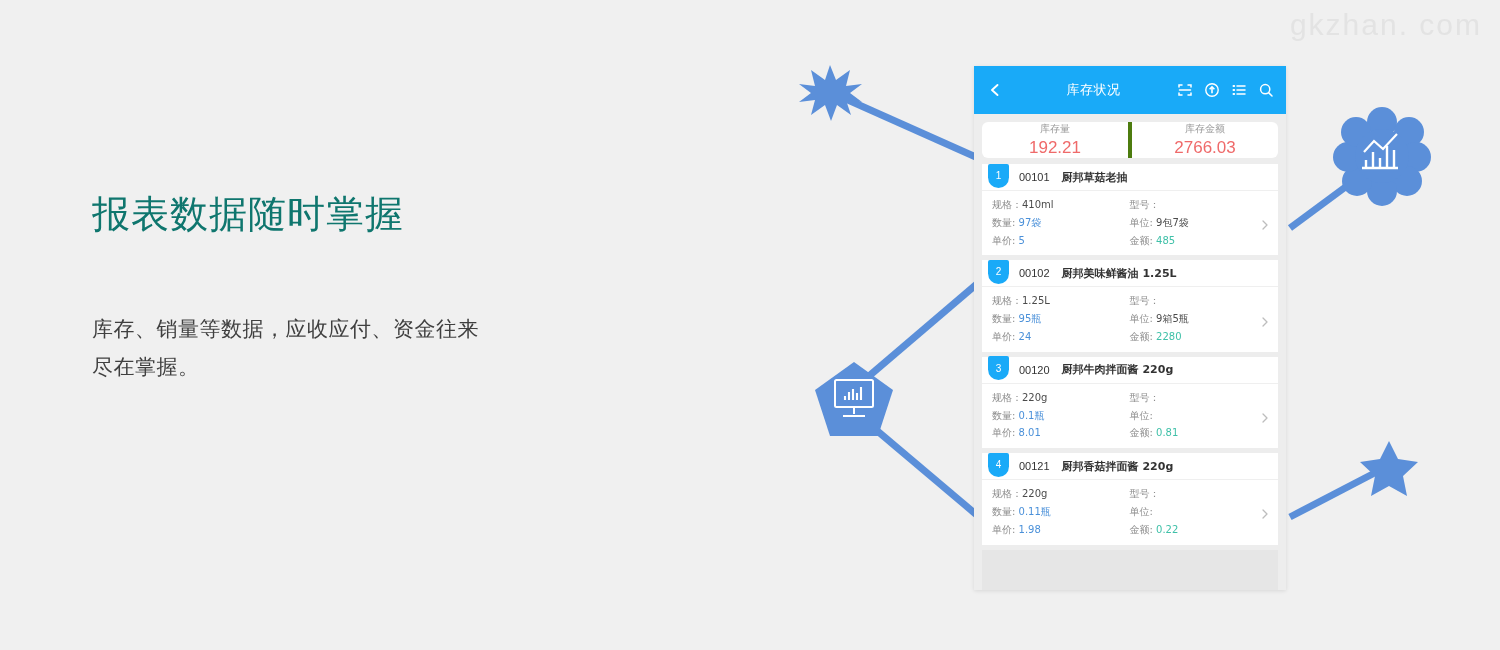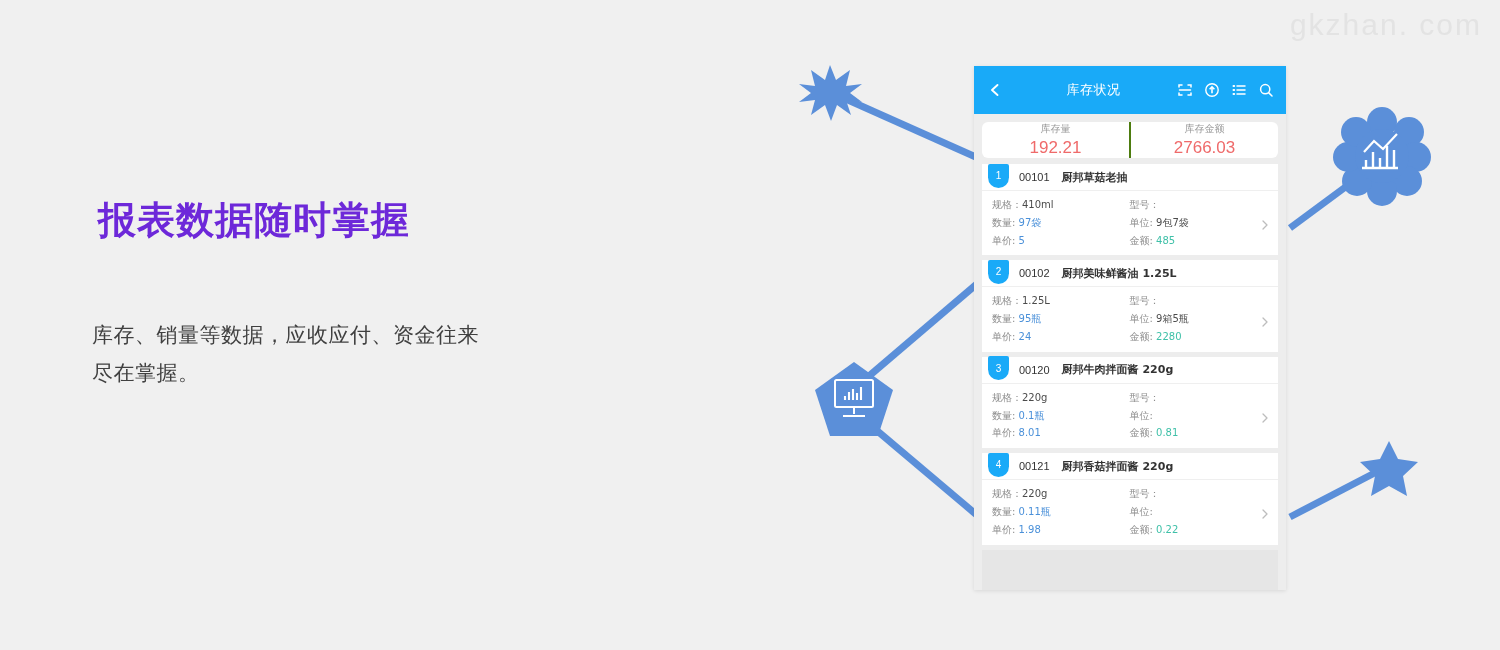--- a/index.html
+++ b/index.html
@@ -15,22 +15,22 @@
   .watermark{
     position:absolute;top:8px;right:18px;
     font-size:30px;letter-spacing:2px;
     color:#e3e3e3;font-family:"Liberation Sans",sans-serif;
     user-select:none;
   }
 
   
   .copy{position:absolute;left:92px;top:192px;width:520px;}
   .headline{
-    font-size:38px;font-weight:bold;color:#6d28d9;
-    letter-spacing:1px;margin:6px;line-height:1.2;
+    font-size:38px;font-weight:normal;color:#0f766e;
+    letter-spacing:1px;margin:0;line-height:1.2;
     font-family:"DejaVu Sans",sans-serif;
   }
   .body-copy{
     margin:72px 0 0 0;font-size:21px;color:#404040;
     line-height:1.85;letter-spacing:.5px;
     font-family:"DejaVu Sans",sans-serif;
   }
   .body-copy p{margin:0;}
 
   
@@ -65,21 +65,21 @@
   
   .summary{
     margin:8px 8px 0 8px;background:#fff;
     height:36px;display:flex;align-items:center;
     border-radius:6px;
   }
   .sum-cell{
     flex:1 1 50%;text-align:center;
     display:flex;flex-direction:column;justify-content:center;gap:2px;
   }
-  .sum-cell + .sum-cell{border-left:2px solid #4d7c0f;}
+  .sum-cell + .sum-cell{border-left:4px solid #4d7c0f;}
   .sum-label{font-size:10px;color:#9a9a9a;font-family:"DejaVu Sans",sans-serif;}
   .sum-value{font-size:17px;color:#ef6a6a;font-family:"Liberation Sans",sans-serif;}
 
   
   .list{margin:6px 8px 0 8px;}
   .card{background:#fff;margin-bottom:5px;position:relative;}
   .card-head{
     display:flex;align-items:center;height:26px;
     border-bottom:1px solid #efefef;padding-left:6px;
   }

